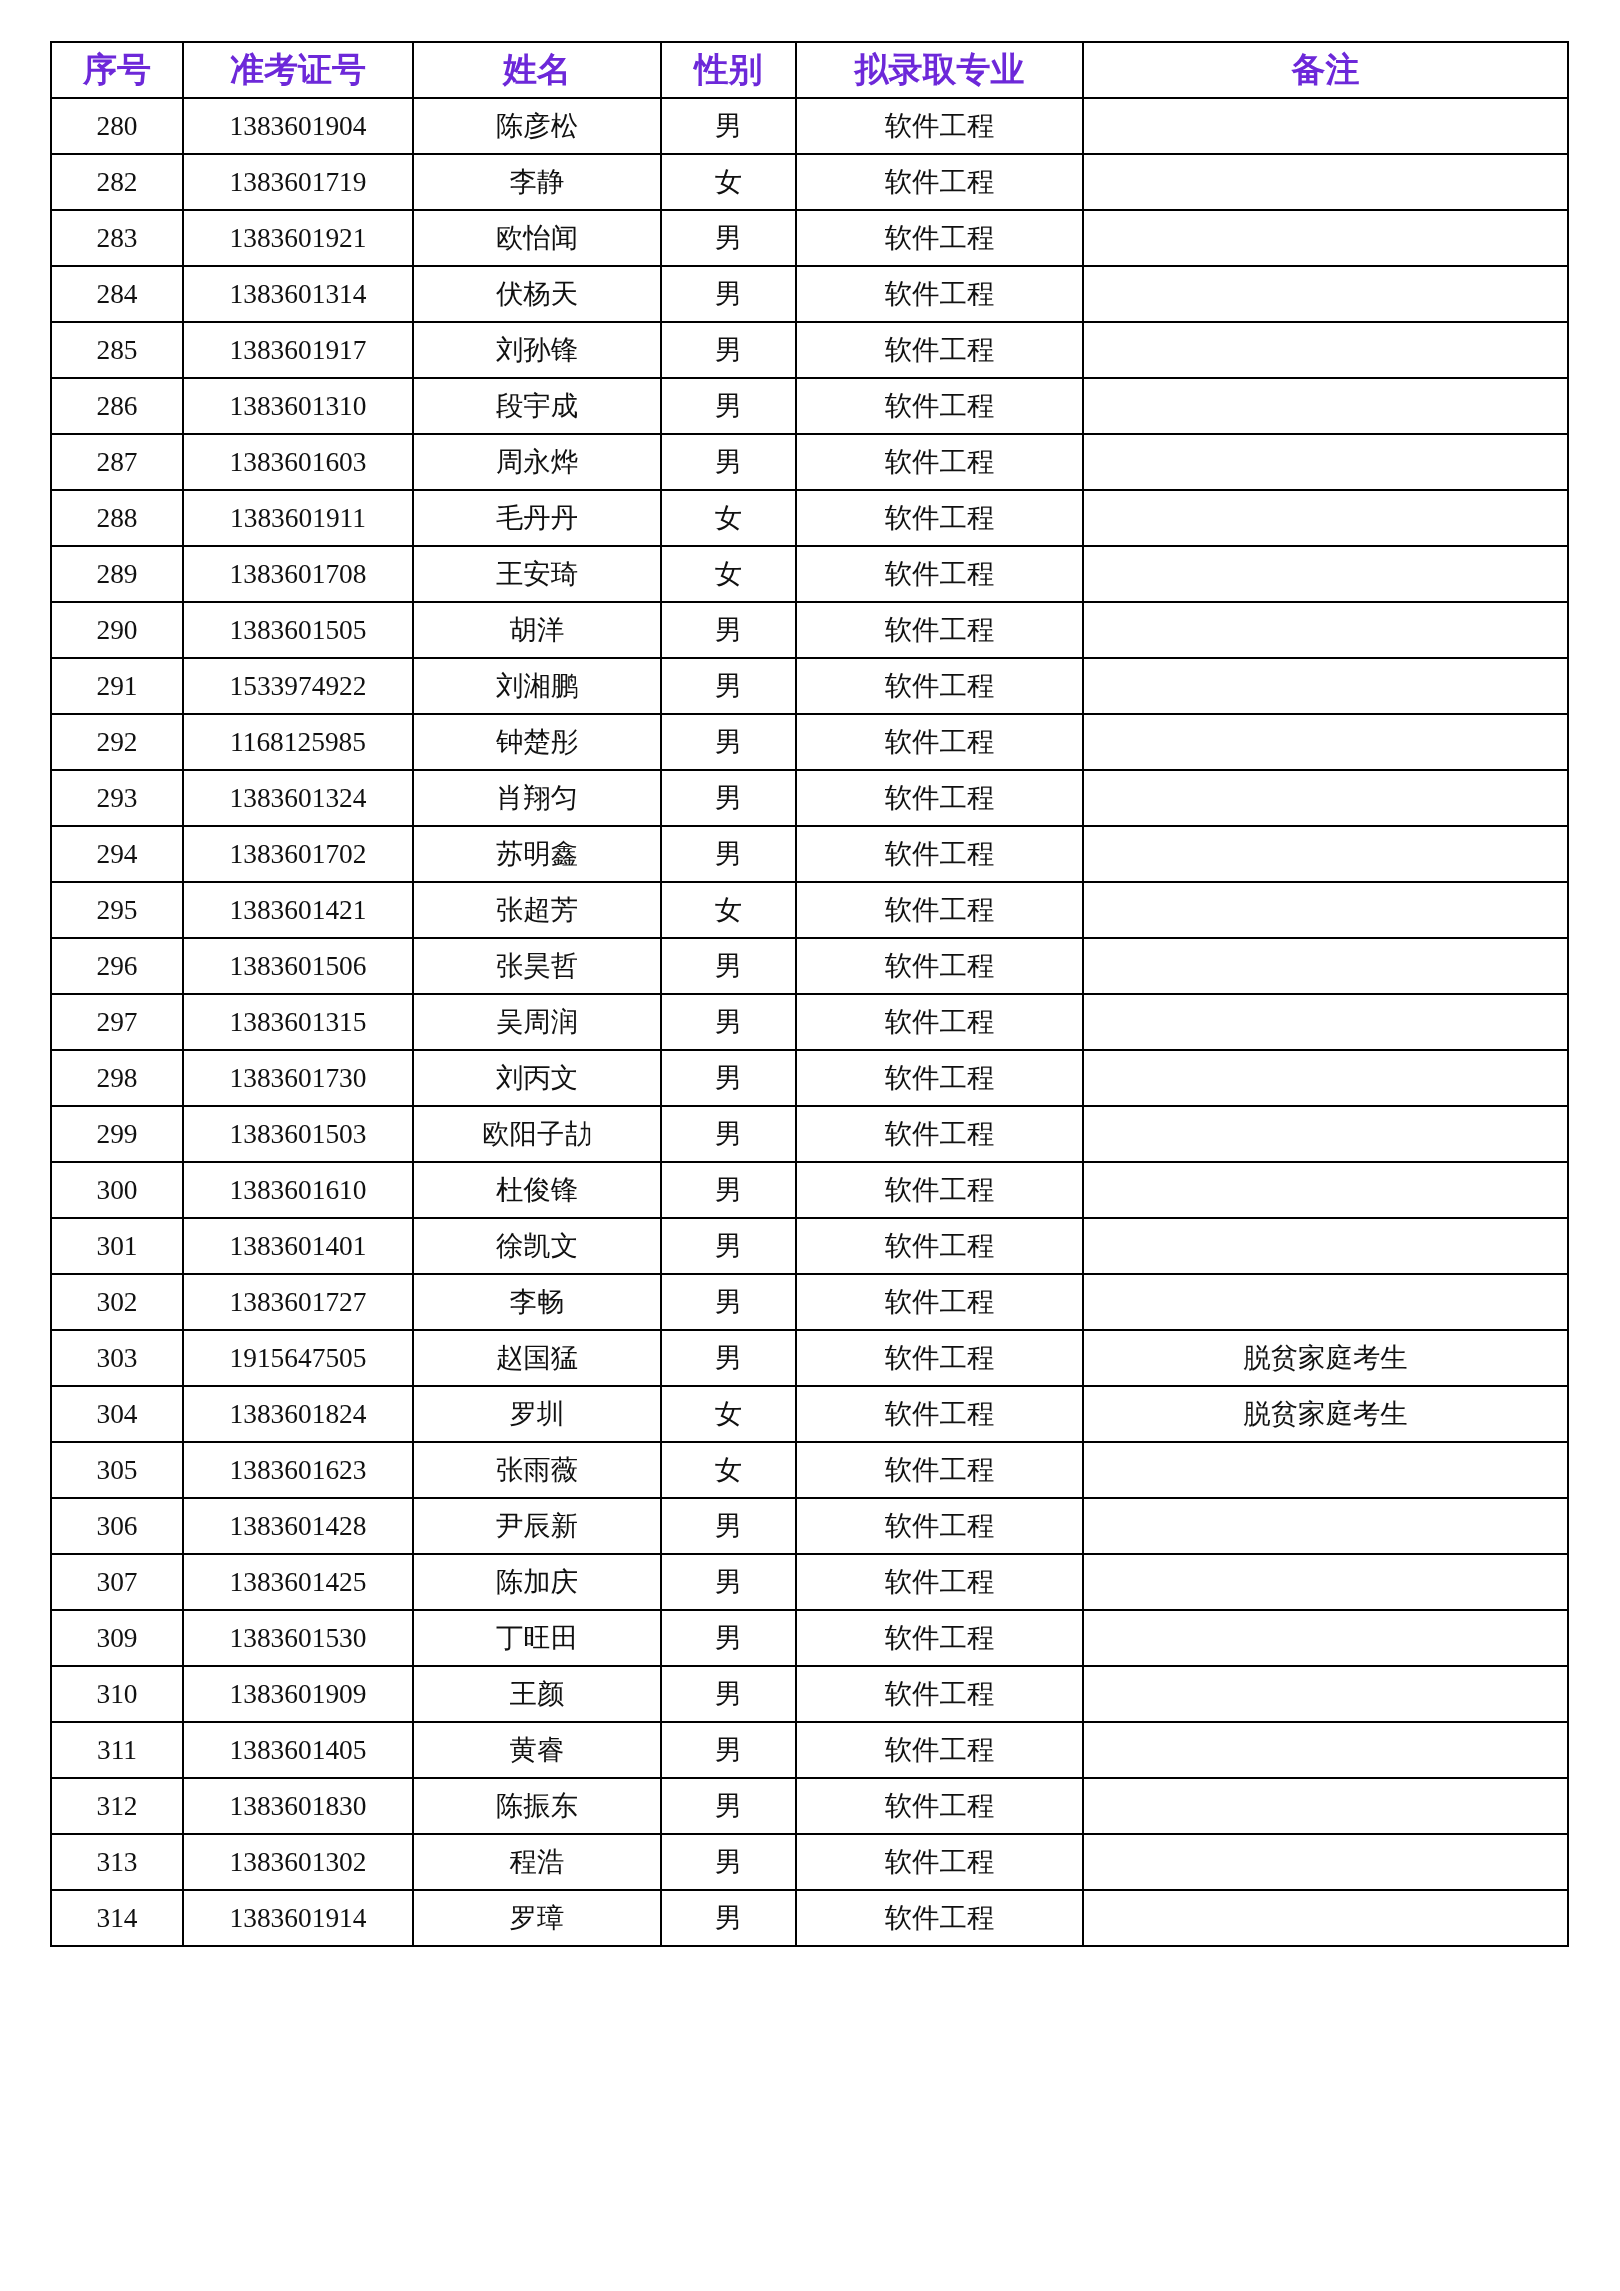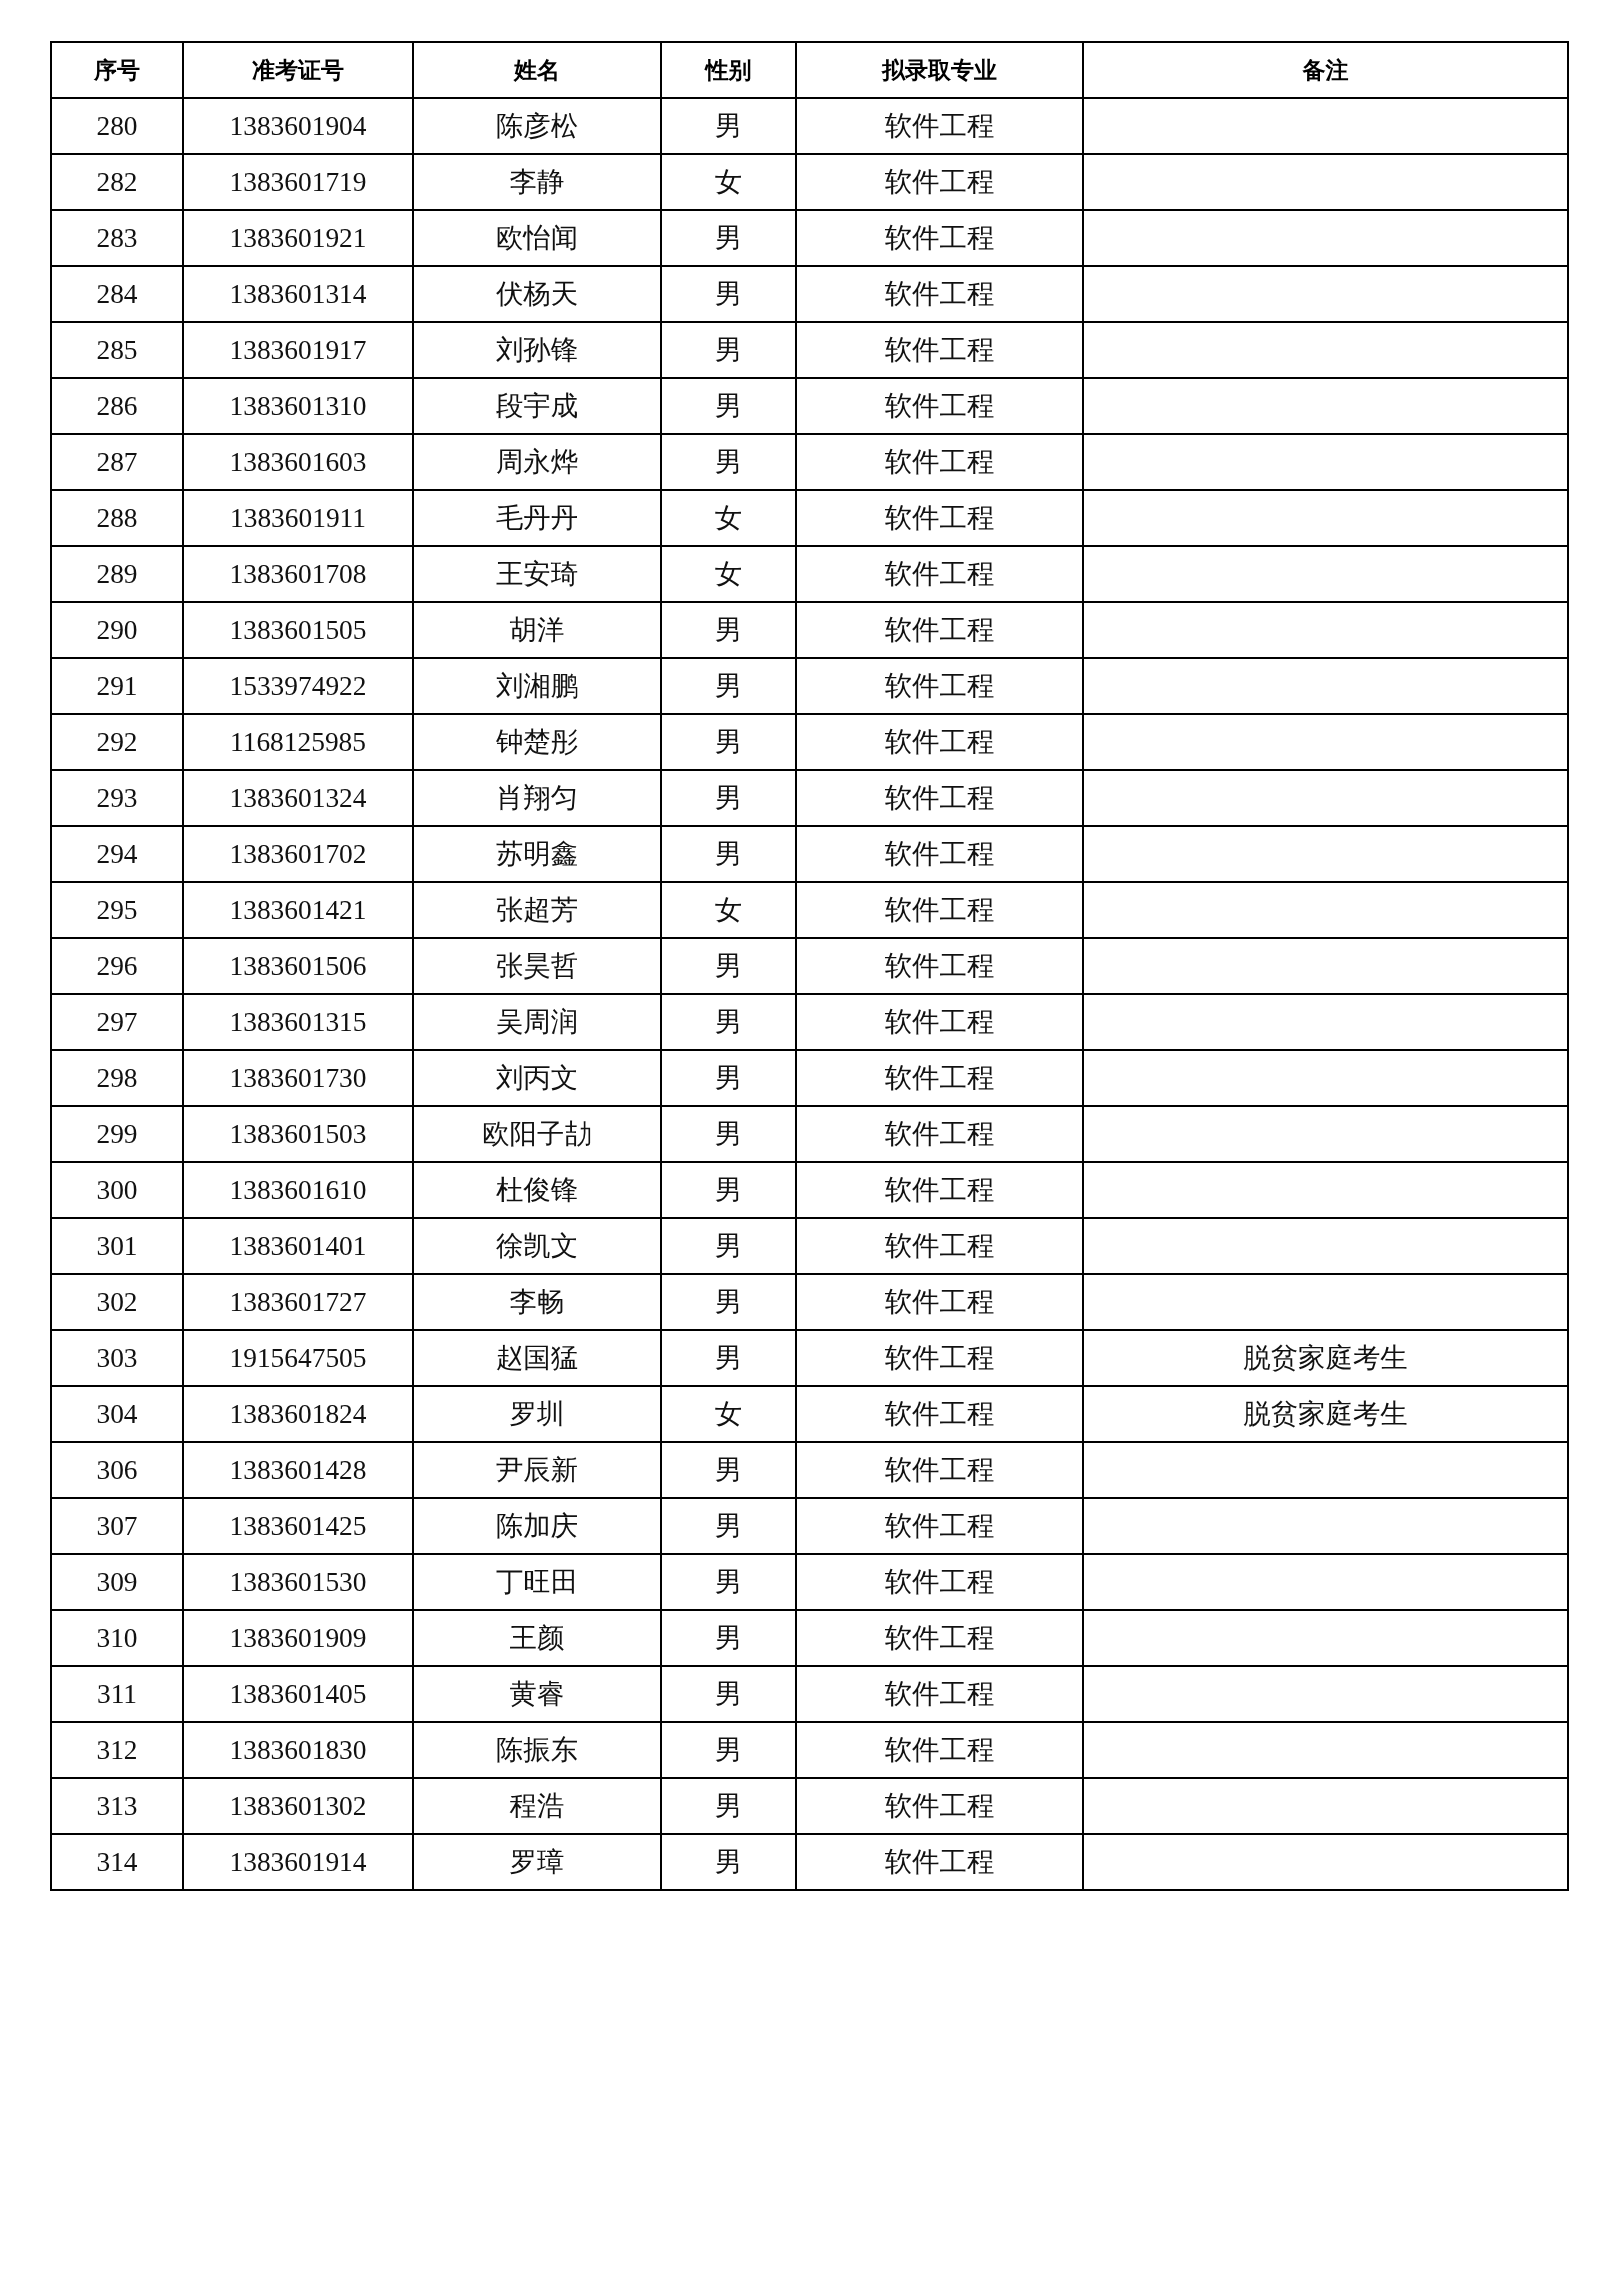--- a/index.html
+++ b/index.html
@@ -8,22 +8,22 @@
   table.roster {
     position: absolute; left: 50px; top: 41px;
     width: 1518px; border-collapse: collapse; table-layout: fixed;
     border: 2.9px solid #000;
   }
   table.roster th, table.roster td {
     border: 2.9px solid #000; text-align: center; vertical-align: middle;
     padding: 0; overflow: hidden; white-space: nowrap;
   }
   table.roster th {
-    height: 54px; font-weight: bold; font-size: 23px;
-    font-family: "DejaVu Sans", "Liberation Sans", sans-serif; color: #000000;
+    height: 54px; font-weight: bold; font-size: 34px;
+    font-family: "DejaVu Sans", "Liberation Sans", sans-serif; color: #6d28d9;
   }
   table.roster td { height: 54px; font-size: 27.4px; }
   td.num { font-family: "Liberation Serif", "DejaVu Serif", serif; font-size: 28px; }
   col.c1 { width: 132px; } col.c2 { width: 230px; } col.c3 { width: 248px; }
   col.c4 { width: 135px; } col.c5 { width: 287px; } col.c6 { width: 485px; }
 </style>
 </head>
 <body>
 
 <table class="roster">
@@ -232,20 +232,28 @@
       </tr>
       <tr>
         <td class="num">304</td>
         <td class="num">1383601824</td>
         <td>罗圳</td>
         <td>女</td>
         <td>软件工程</td>
         <td>脱贫家庭考生</td>
       </tr>
       <tr>
+        <td class="num">305</td>
+        <td class="num">1383601623</td>
+        <td>张雨薇</td>
+        <td>女</td>
+        <td>软件工程</td>
+        <td></td>
+      </tr>
+      <tr>
         <td class="num">306</td>
         <td class="num">1383601428</td>
         <td>尹辰新</td>
         <td>男</td>
         <td>软件工程</td>
         <td></td>
       </tr>
       <tr>
         <td class="num">307</td>
         <td class="num">1383601425</td>

